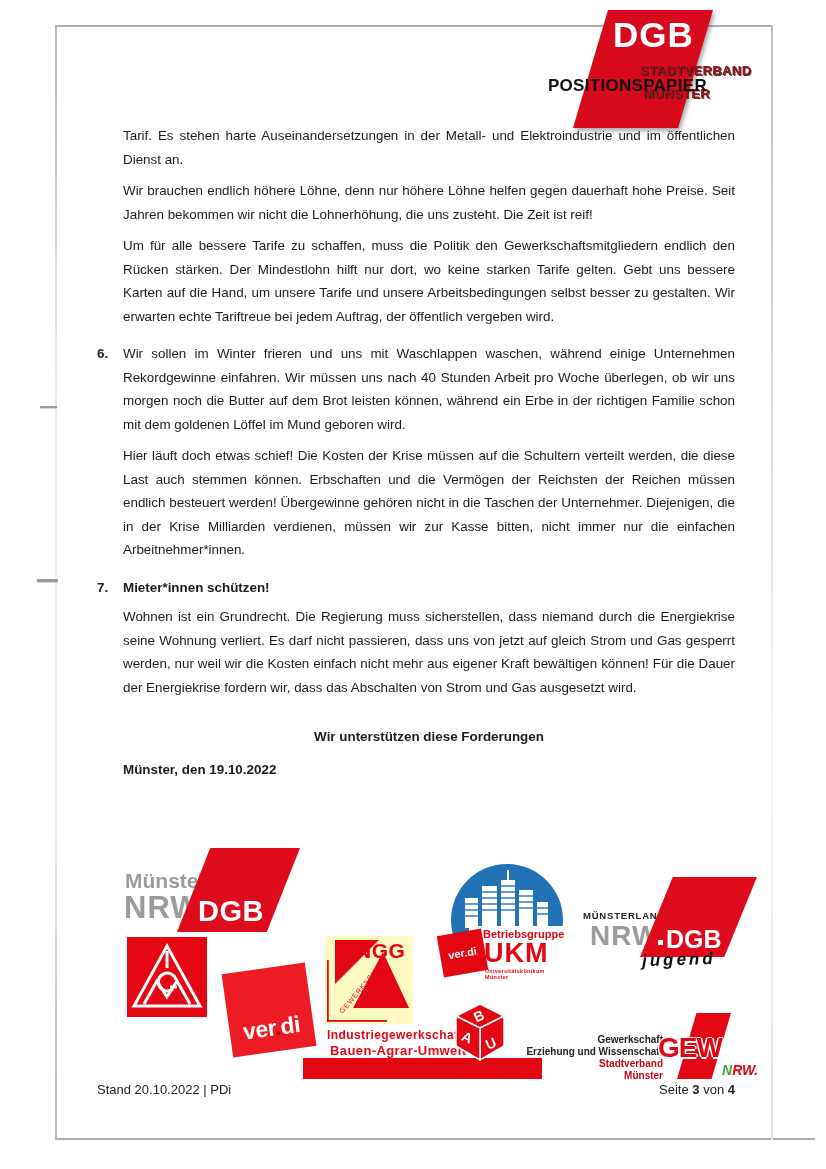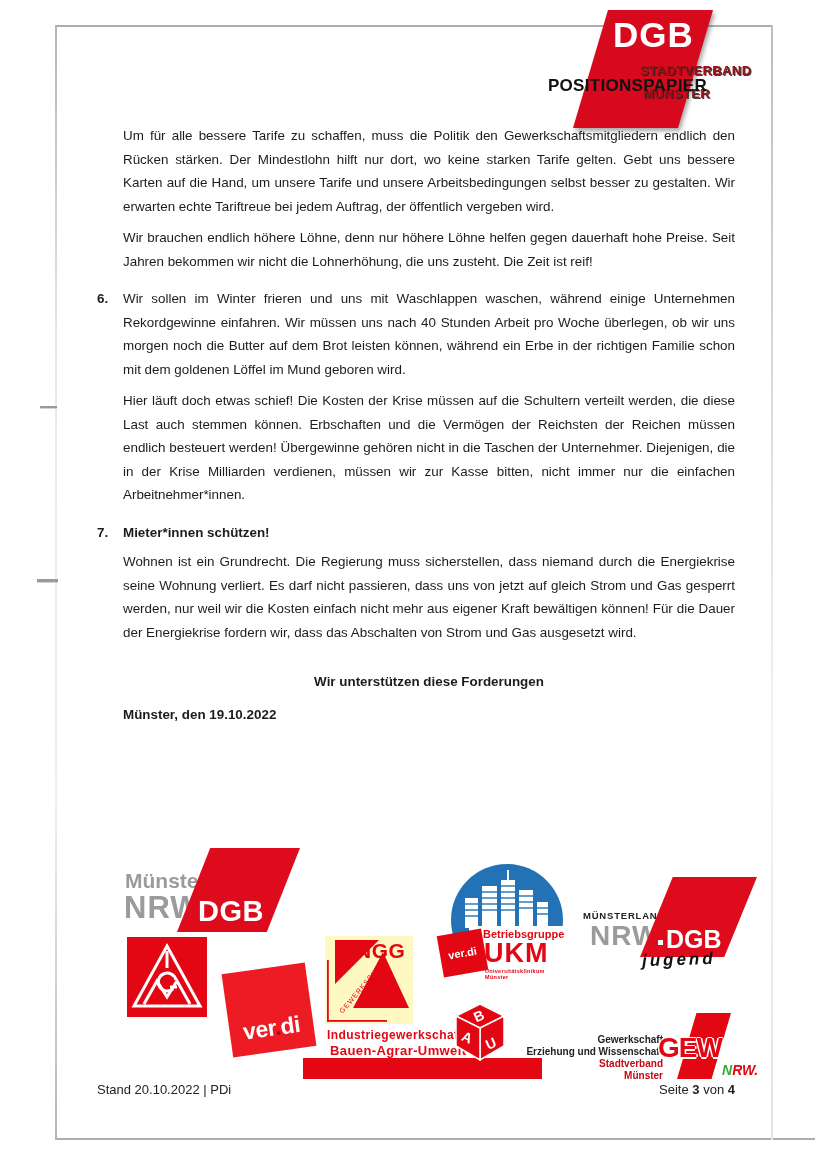--- a/index.html
+++ b/index.html
@@ -151,22 +151,23 @@
       <div class="hdr-para"></div>
     </div>
     <div class="hdr-dgb">DGB</div>
     <div class="hdr-sub1">STADTVERBAND</div>
     <div class="hdr-sub2">MÜNSTER</div>
   </div>
 
   <div class="doc-title">POSITIONSPAPIER</div>
 
   <div class="content">
+    <p>Tarif. Es stehen harte Auseinandersetzungen in der Metall- und Elektroindustrie und im öffentlichen Dienst an.</p>
+    <p>Wir brauchen endlich höhere Löhne, denn nur höhere Löhne helfen gegen dauerhaft hohe Preise. Seit Jahren bekommen wir nicht die Lohnerhöhung, die uns zusteht. Die Zeit ist reif!</p>
     <p>Um für alle bessere Tarife zu schaffen, muss die Politik den Gewerkschaftsmitgliedern endlich den Rücken stärken. Der Mindestlohn hilft nur dort, wo keine starken Tarife gelten. Gebt uns bessere Karten auf die Hand, um unsere Tarife und unsere Arbeitsbedingungen selbst besser zu gestalten. Wir erwarten echte Tariftreue bei jedem Auftrag, der öffentlich vergeben wird.</p>
-    <p>Wir brauchen endlich höhere Löhne, denn nur höhere Löhne helfen gegen dauerhaft hohe Preise. Seit Jahren bekommen wir nicht die Lohnerhöhung, die uns zusteht. Die Zeit ist reif!</p>
 
     <div class="section">
       <div class="section-heading">
         <span class="section-number">6.</span>
       </div>
       <p>Wir sollen im Winter frieren und uns mit Waschlappen waschen, während einige Unternehmen Rekordgewinne einfahren. Wir müssen uns nach 40 Stunden Arbeit pro Woche überlegen, ob wir uns morgen noch die Butter auf dem Brot leisten können, während ein Erbe in der richtigen Familie schon mit dem goldenen Löffel im Mund geboren wird.</p>
       <p>Hier läuft doch etwas schief! Die Kosten der Krise müssen auf die Schultern verteilt werden, die diese Last auch stemmen können. Erbschaften und die Vermögen der Reichsten der Reichen müssen endlich besteuert werden! Übergewinne gehören nicht in die Taschen der Unternehmer. Diejenigen, die in der Krise Milliarden verdienen, müssen wir zur Kasse bitten, nicht immer nur die einfachen Arbeitnehmer*innen.</p>
     </div>
 
     <div class="section">

